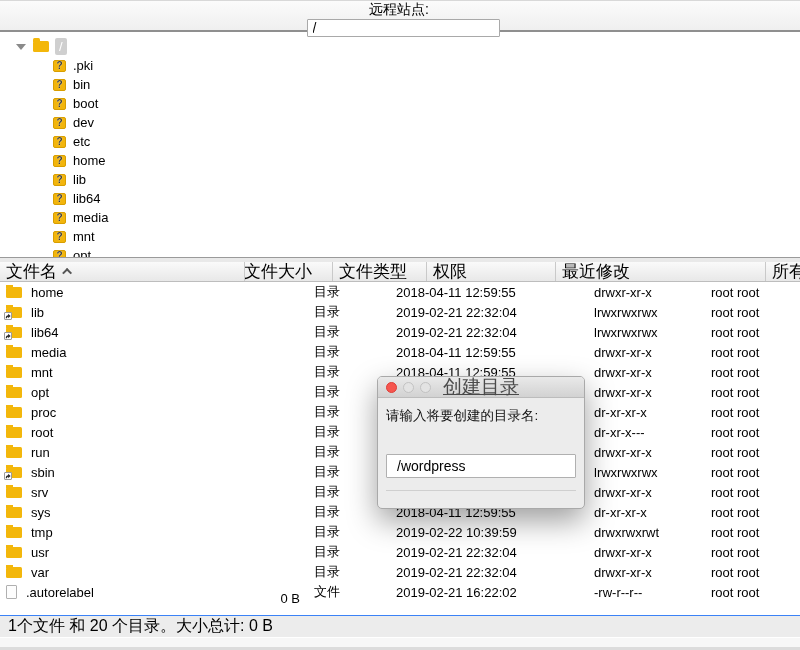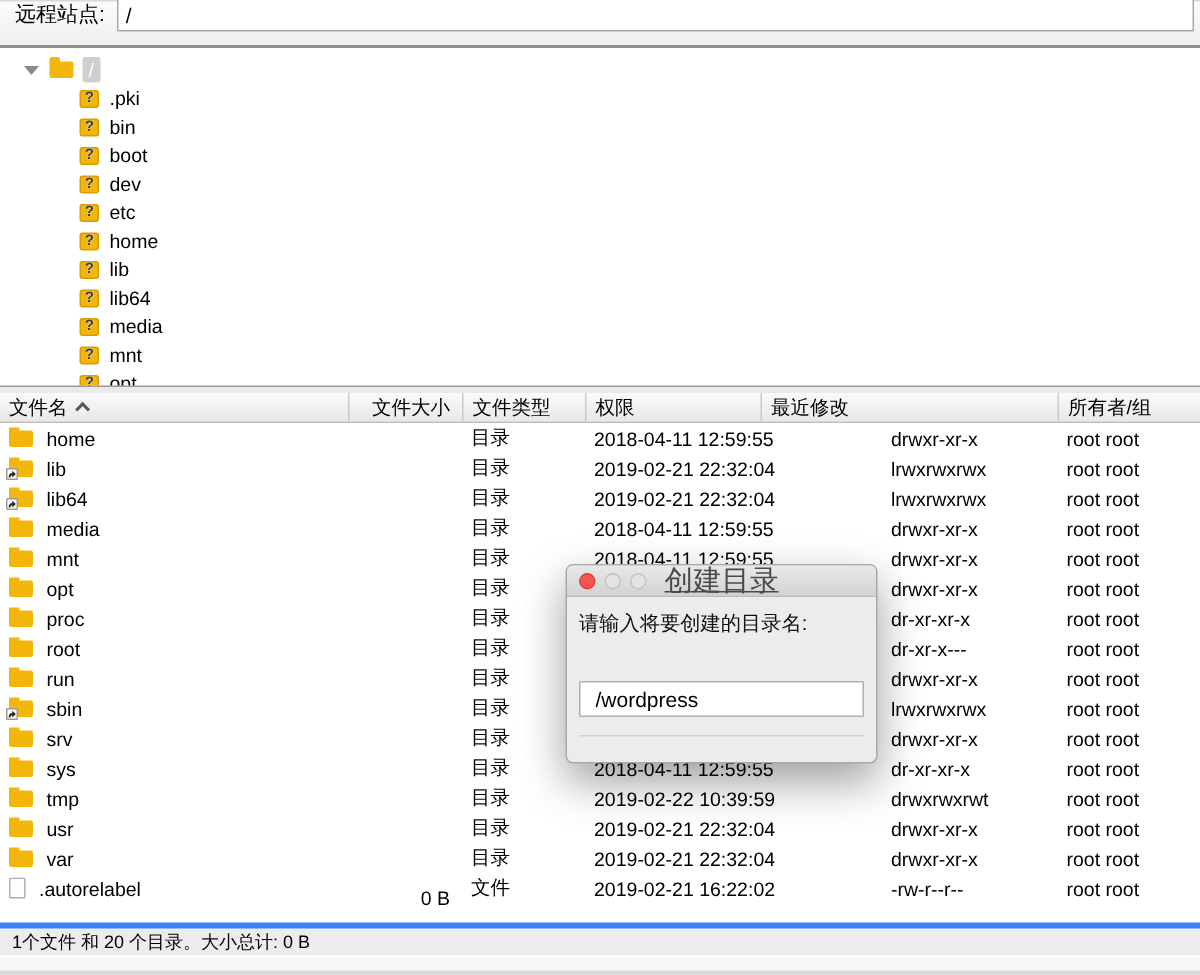--- a/index.html
+++ b/index.html
@@ -6,21 +6,21 @@
   html,body { width:800px; height:650px; }
   body {
     font-family:"Liberation Sans","DejaVu Sans",sans-serif;
     font-size:13px; color:#000; background:#fff; position:relative; overflow:hidden;
   }
 
   
   .topbar {
     height:32px; background:linear-gradient(#fbfbfb,#efefef);
     border-top:1px solid #d8d8d8; border-bottom:2px solid #8f8f8f;
-    display:flex; align-items:center; padding:0 4px 12px 10px;
+    display:flex; align-items:center; padding:0 4px 12px 10px;flex-direction:column;
   }
   .topbar-label { font-size:14px; margin-right:8px; white-space:nowrap; }
   .topbar-input {
     flex:1; height:22px; border:1px solid #a9a9a9; border-radius:1px;
     background:#fff; font:14px "Liberation Sans","DejaVu Sans",sans-serif;
     padding:0 5px; color:#000;
   }
 
   
   .tree-panel { height:226px; background:#fff; overflow:hidden; padding-top:5px; border-bottom:1px solid #9a9a9a; }
@@ -45,21 +45,21 @@
     display:flex; align-items:center; justify-content:center;
     font-size:10px; font-weight:bold; color:#3d3d3d; text-shadow:0 0 1px #fff;
   }
   .root-label { background:#cfcfcf; color:#fff; padding:0 4px; border-radius:2px; height:17px; line-height:17px; }
 
   
   .gapstrip { height:4px; background:#e9e9e9; }
   .list-header {
     height:20px; display:flex; align-items:center;
     background:linear-gradient(#fafafa,#e8e8e8);
-    border-bottom:1px solid #bdbdbd; font-size:13px;
+    border-bottom:1px solid #bdbdbd; font-size:17px;gap:12px;
   }
   .hcell { height:100%; display:flex; align-items:center; padding-left:6px; overflow:hidden; white-space:nowrap; }
   .hcell + .hcell { border-left:1px solid #c9c9c9; }
   .c-name  { width:232px; }
   .c-size  { width:76px;  justify-content:flex-end; padding-right:8px; }
   .c-type  { width:82px;  }
   .c-mod   { width:198px; }
   .c-perm  { width:117px; }
   .c-owner { flex:1; }
   .sort-caret {
@@ -77,22 +77,22 @@
     background:#fff; border:1px solid #9a9a9a; border-radius:1px;
     display:flex; align-items:center; justify-content:center;
   }
   .file-icon {
     width:11px; height:14px; background:#fdfdfd; border:1px solid #b0b0b0;
     border-radius:1px; flex:0 0 auto;
   }
 
   
   .status-bar {
-    height:22px; background:#ececec; border-top:4px solid #3b82f6;
-    font-size:12px; display:flex; align-items:center; padding-left:8px;
+    height:22px; background:#ececec; border-top:1px solid #3b82f6;
+    font-size:16px; display:flex; align-items:center; padding-left:8px;
   }
   .bottom-strip { height:13px; background:#f7f7f7; border-top:1px solid #fff; border-bottom:3px solid #dcdcdc; }
 
   
   .dialog {
     position:absolute; left:377px; top:376px; width:208px; height:133px;
     background:#ececec; border:1px solid #a9a9a9; border-radius:5px;
     box-shadow:0 12px 30px rgba(0,0,0,.38); z-index:10; overflow:hidden;
   }
   .dialog-titlebar {

